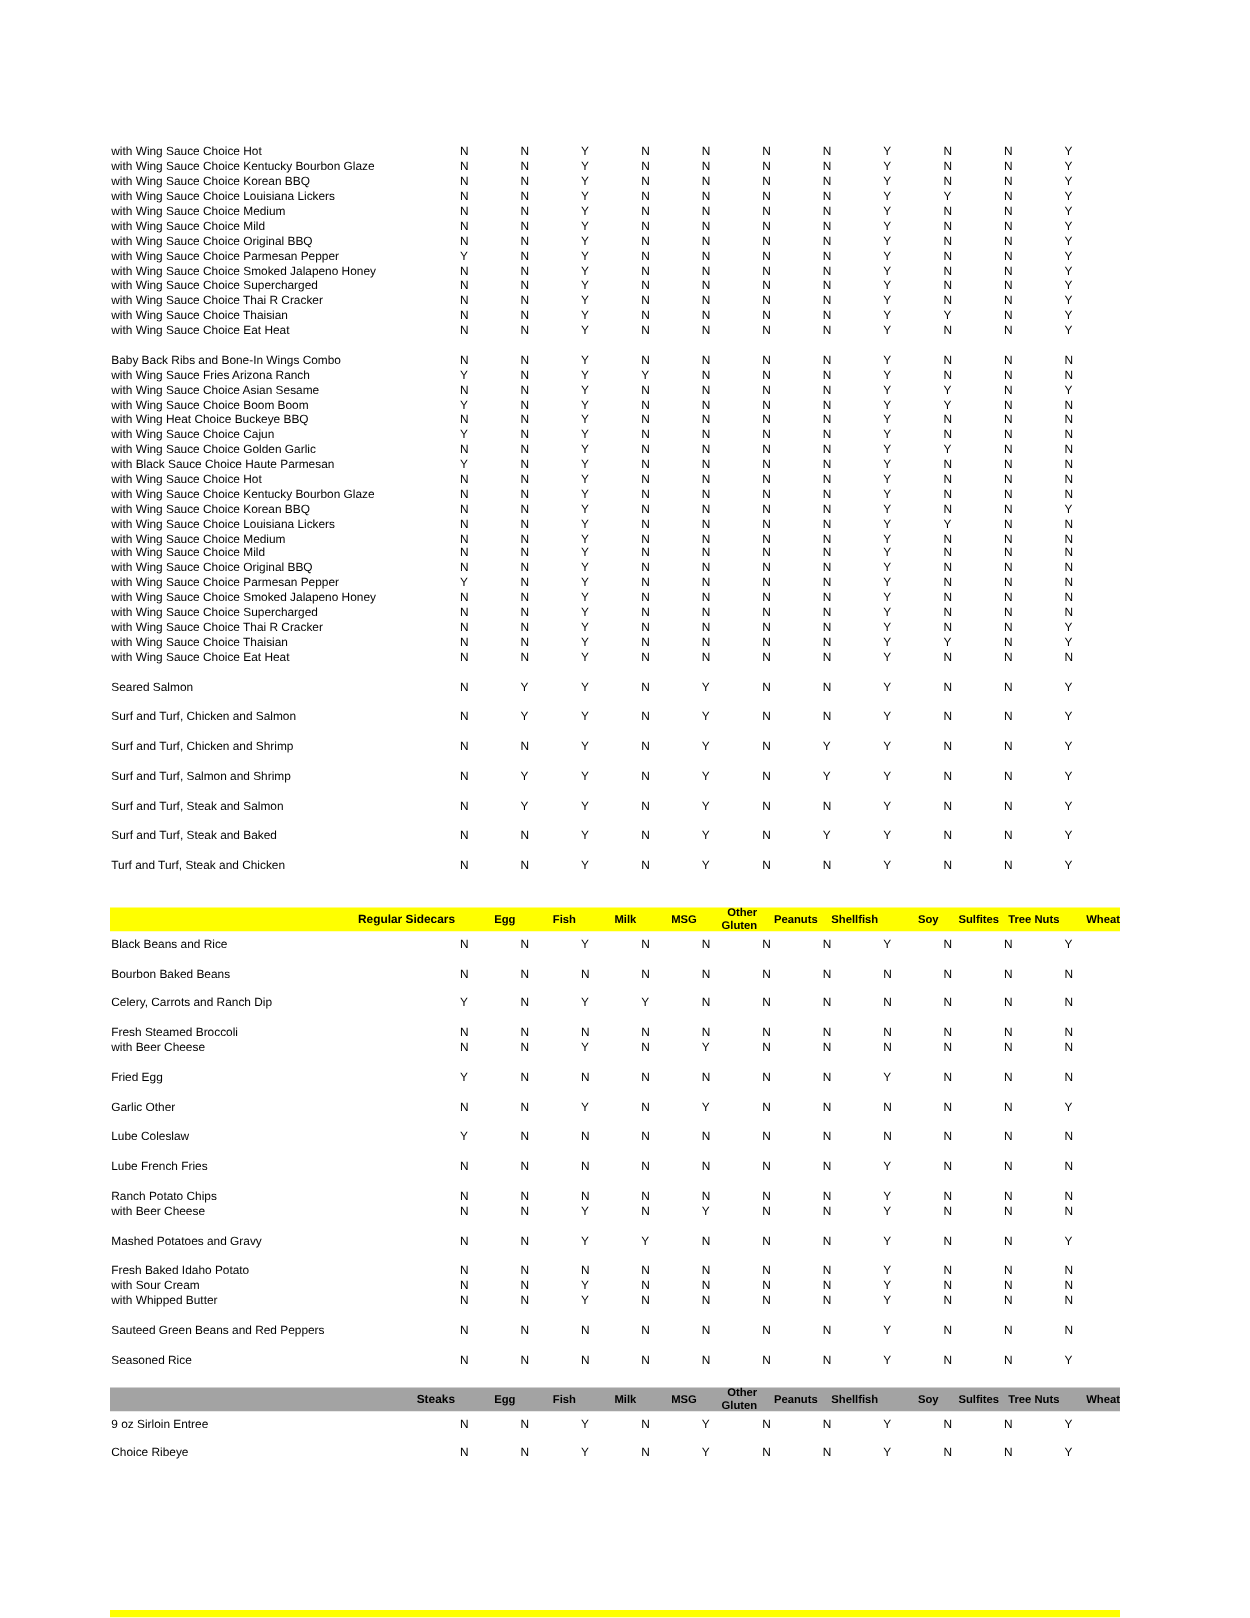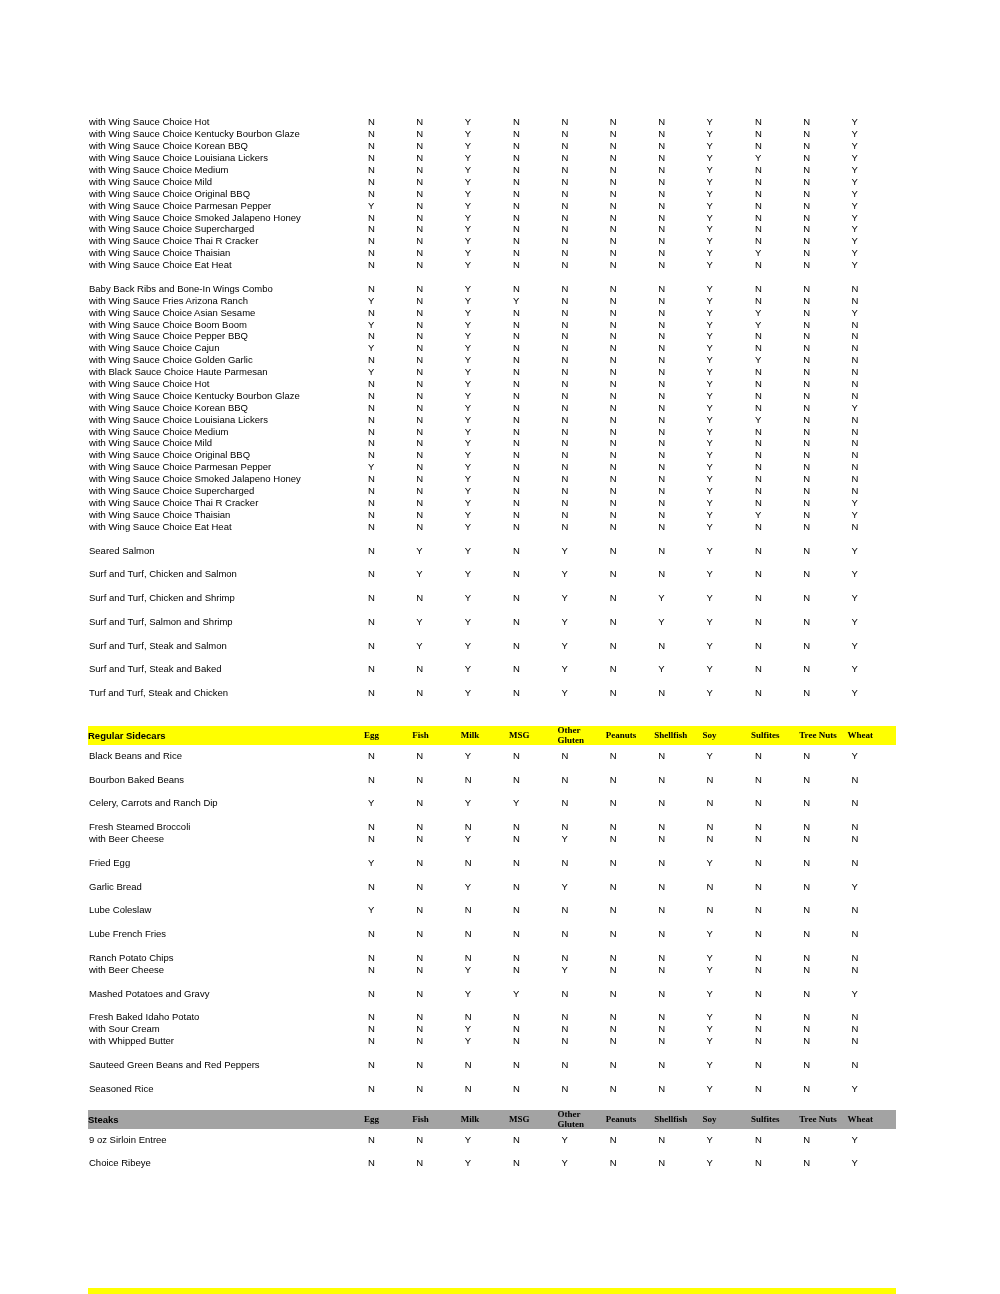--- a/index.html
+++ b/index.html
@@ -39,29 +39,28 @@
   .header-row {
     display: flex;
     align-items: center;
     background: #FFFF00;
     height: 19px;
     margin: 4px 0;
     font-weight: bold;
   }
   .h-title {
     width: 276px;
-    text-align: left;
+    text-align: right;
     font-size: 9.5px;
   }
   .h-col {
     width: 48.36px;
-    text-align: left;
+    text-align: right;
     line-height: 1.05;
     font-size: 9px;
-    font-family: Liberation Serif, serif;
   }
   .partial-bar {
     position: absolute;
     left: 88px;
     top: 1288px;
     width: 808px;
     height: 19px;
     background: #FFFF00;
   }
 </style>
@@ -303,21 +302,21 @@
         <div class="cell">N</div>
         <div class="cell">N</div>
         <div class="cell">N</div>
         <div class="cell">N</div>
         <div class="cell">Y</div>
         <div class="cell">Y</div>
         <div class="cell">N</div>
         <div class="cell">N</div>
       </div>
       <div class="row">
-        <div class="label">with Wing Sauce Choice Pepper BBQ</div>
+        <div class="label">with Wing Heat Choice Buckeye BBQ</div>
         <div class="cell">N</div>
         <div class="cell">N</div>
         <div class="cell">Y</div>
         <div class="cell">N</div>
         <div class="cell">N</div>
         <div class="cell">N</div>
         <div class="cell">N</div>
         <div class="cell">Y</div>
         <div class="cell">N</div>
         <div class="cell">N</div>
@@ -751,21 +750,21 @@
         <div class="cell">N</div>
         <div class="cell">N</div>
         <div class="cell">N</div>
         <div class="cell">Y</div>
         <div class="cell">N</div>
         <div class="cell">N</div>
         <div class="cell">N</div>
       </div>
       <div class="spacer"></div>
       <div class="row">
-        <div class="label">Garlic Bread</div>
+        <div class="label">Garlic Other</div>
         <div class="cell">N</div>
         <div class="cell">N</div>
         <div class="cell">Y</div>
         <div class="cell">N</div>
         <div class="cell">Y</div>
         <div class="cell">N</div>
         <div class="cell">N</div>
         <div class="cell">N</div>
         <div class="cell">N</div>
         <div class="cell">N</div>

